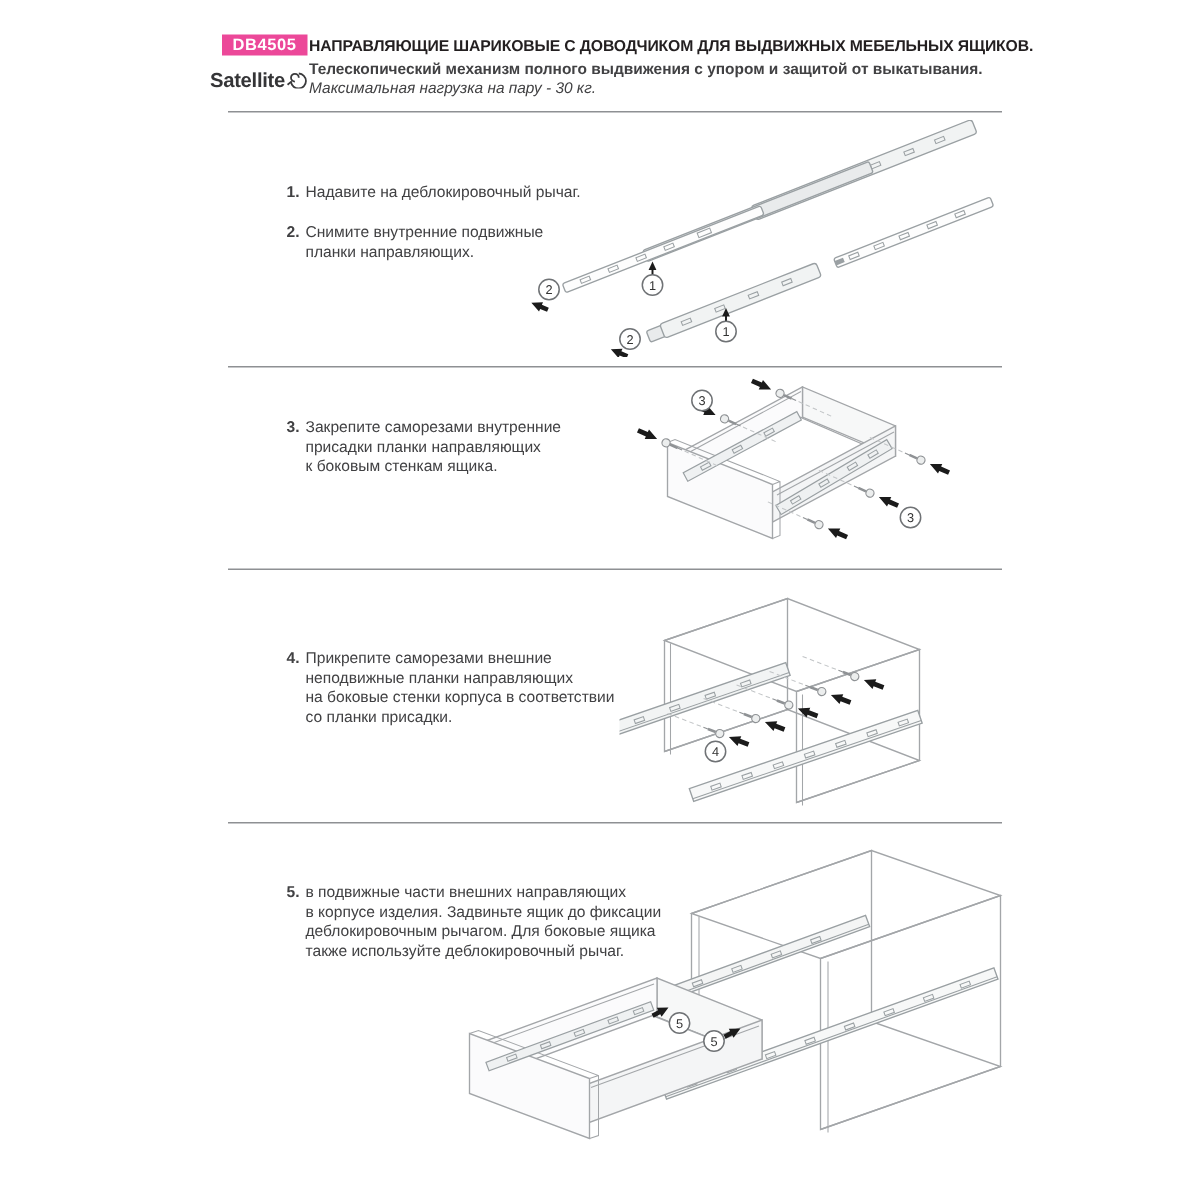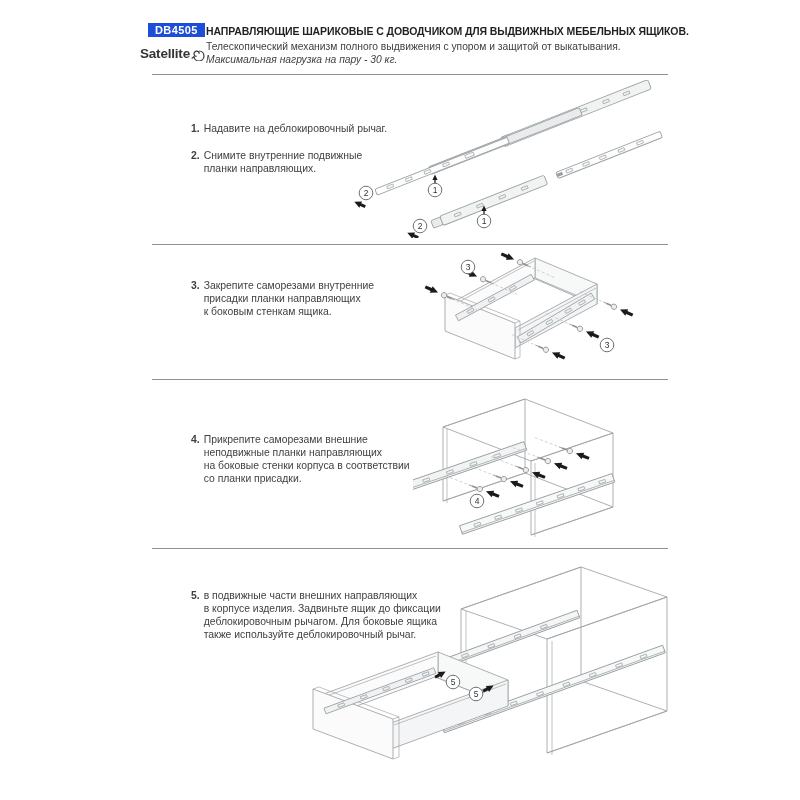--- a/index.html
+++ b/index.html
@@ -4,35 +4,35 @@
 <style>
   html,body{margin:0;padding:0;}
   body{
     width:800px;height:800px;background:#ffffff;position:relative;
     font-family:"Liberation Sans",sans-serif;color:#3f4042;
     -webkit-font-smoothing:antialiased;
   }
   .page{position:absolute;inset:0;background:#fff;overflow:hidden;}
 
   .badge{
-    position:absolute;left:148px;top:23px;background:#1d4ed8;color:#fff;
+    position:absolute;left:148px;top:23px;background:#ec4899;color:#fff;
     font-weight:bold;font-size:11px;line-height:13px;padding:1px 7px 0;
     letter-spacing:.4px;
   }
   .brand{
-    position:absolute;left:140px;top:46px;display:flex;align-items:flex-end;
+    position:absolute;left:140px;top:46px;display:flex;align-items:center;
     font-weight:bold;font-size:13.5px;color:#353537;letter-spacing:-.2px;
   }
   .brand svg{margin:-3px 0 0 1px;}
   .title{
     position:absolute;left:206px;top:25px;font-size:10.5px;font-weight:bold;
     color:#231f20;white-space:nowrap;letter-spacing:-.1px;text-align:center;
   }
   .sub{position:absolute;left:206px;font-size:10.3px;color:#414143;white-space:nowrap;}
-  .sub1{top:41px;} .sub2{top:54px;font-style:italic;}
+  .sub1{top:41px;font-weight:bold;} .sub2{top:54px;font-style:italic;}
 
   .divider{position:absolute;left:152px;width:516px;border-top:1.5px solid #8e9093;height:0;}
   .d1{top:74px;} .d2{top:244px;} .d3{top:379px;} .d4{top:548px;}
 
   .step{position:absolute;left:191px;display:flex;font-size:10.4px;line-height:13px;color:#414143;}
   .step .num{font-weight:bold;margin-right:4px;white-space:nowrap;}
   .step .lines div{white-space:nowrap;}
   .s1{top:122px;} .s2{top:149px;} .s3{top:279px;} .s4{top:433px;} .s5{top:589px;}
 
   svg.fig{position:absolute;}

